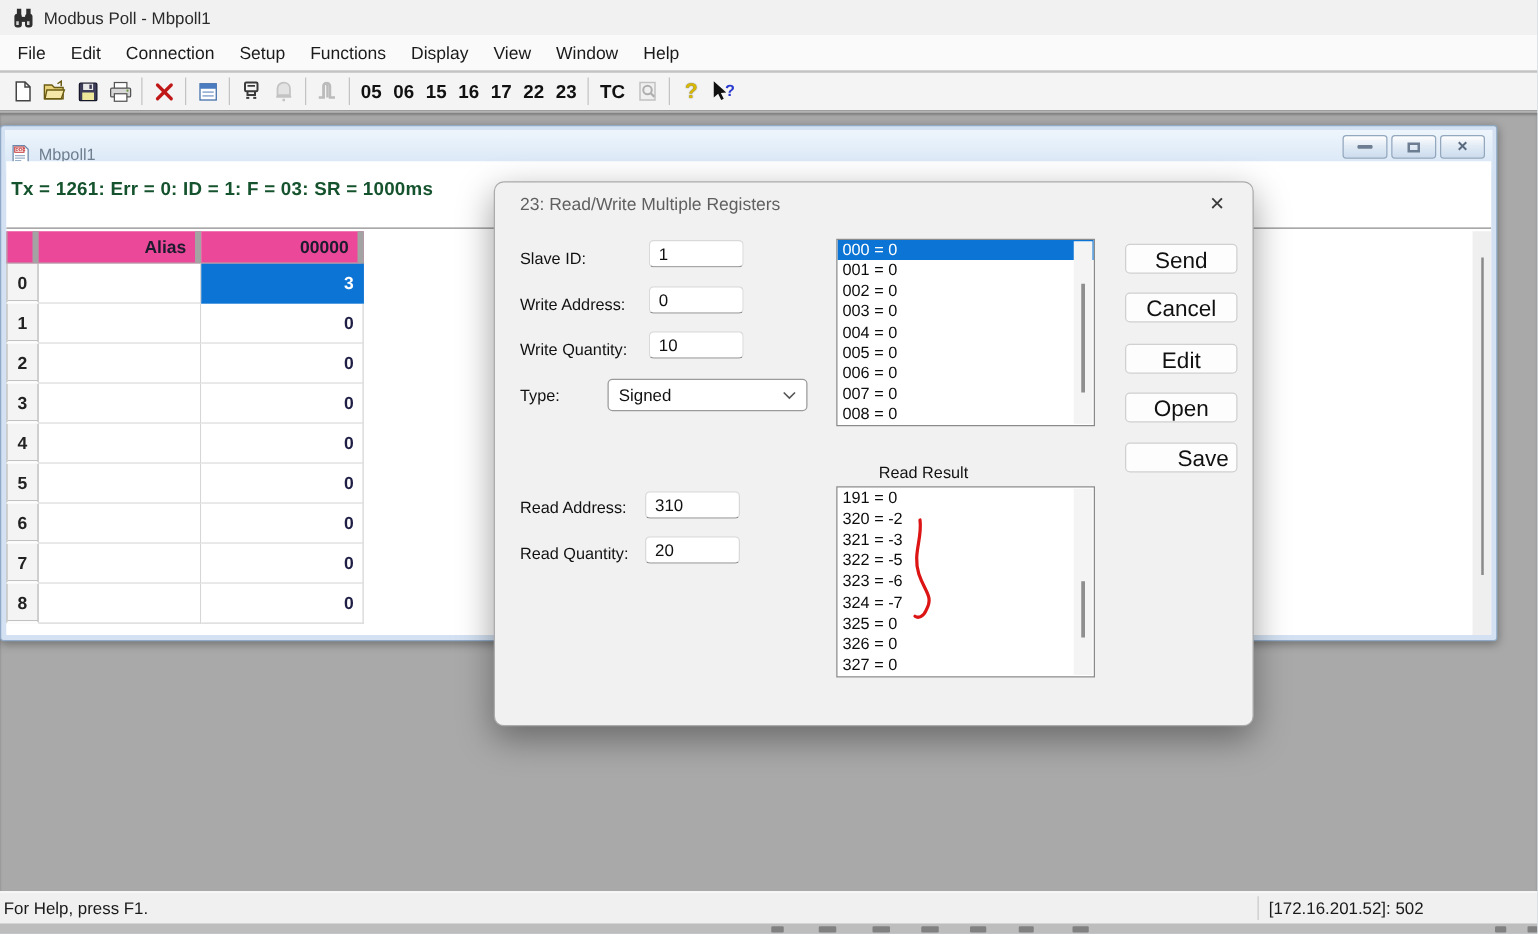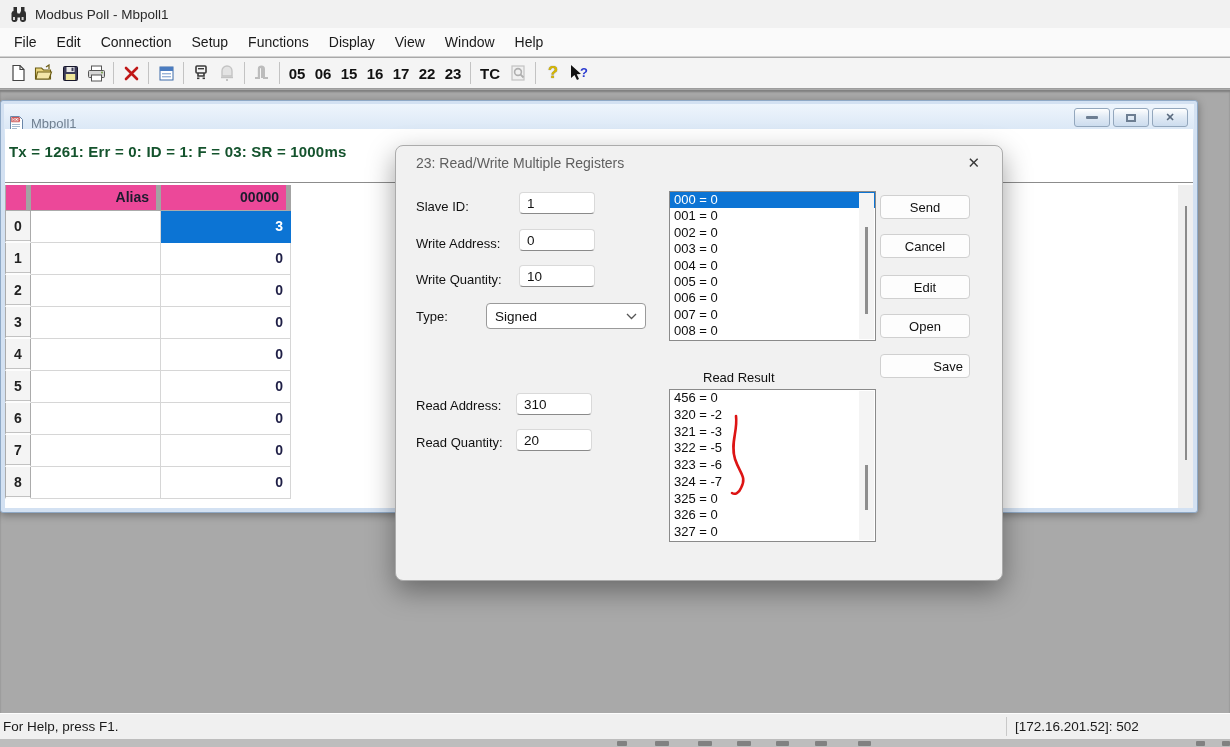--- a/index.html
+++ b/index.html
@@ -85,23 +85,23 @@
   .lb-write .lb-item{height:16.4px;line-height:16.4px;}
   .lb-read .lb-item{height:16.75px;line-height:16.75px;}
   .lb-item.sel{background:#0c74d4;color:#fff;}
   .lb-scroll{position:absolute;top:1px;bottom:1px;right:1px;width:15px;background:#f4f4f4;}
   .lb-scroll .thumb{position:absolute;right:6px;width:3px;background:#8f8f8f;}
   .lb-write .thumb{top:34px;height:87px;}
   .lb-read .thumb{top:74px;height:45px;}
   .read-label{position:absolute;left:307px;top:224px;font-size:13px;color:#111;}
   .annotation{position:absolute;left:273px;top:243px;pointer-events:none;}
 
-  .dlg-btn{position:absolute;left:484px;width:90px;height:24px;box-sizing:border-box;background:#fdfdfd;
+  .dlg-btn{position:absolute;left:504px;width:90px;height:24px;box-sizing:border-box;background:#fdfdfd;
            border:1px solid #d0d0d0;border-radius:4px;font-family:"Liberation Sans",sans-serif;
-           font-size:13px;color:#111;text-align:center;line-height:22px;}
+           font-size:18px;color:#111;text-align:center;line-height:22px;}
   .b-send{top:49px;}.b-cancel{top:88px;}.b-edit{top:129px;}.b-open{top:168px;}.b-save{top:208px;text-align:right;}
 
   
   .statusbar{position:absolute;left:0;top:713px;width:1230px;height:26px;background:#f0f0f0;
              border-top:1px solid #fdfdfd;box-sizing:border-box;}
   .status-left{position:absolute;left:3px;top:5px;font-size:13.5px;color:#1a1a1a;}
   .status-sep{position:absolute;left:1006px;top:3px;width:1px;height:19px;background:#c9c9c9;}
   .status-right{position:absolute;left:1015px;top:5px;font-size:13.5px;color:#1a1a1a;}
 
   
@@ -386,21 +386,21 @@
           </div>
         <div class="lb-scroll">
             <div class="thumb"></div>
           </div>
       </div>
 
       <div class="read-label">Read Result</div>
       <div class="listbox lb-read">
         <div>
 
-            <div class="lb-item">456 = 0</div>
+            <div class="lb-item">191 = 0</div>
 
             <div class="lb-item">320 = -2</div>
 
             <div class="lb-item">321 = -3</div>
 
             <div class="lb-item">322 = -5</div>
 
             <div class="lb-item">323 = -6</div>
 
             <div class="lb-item">324 = -7</div>

